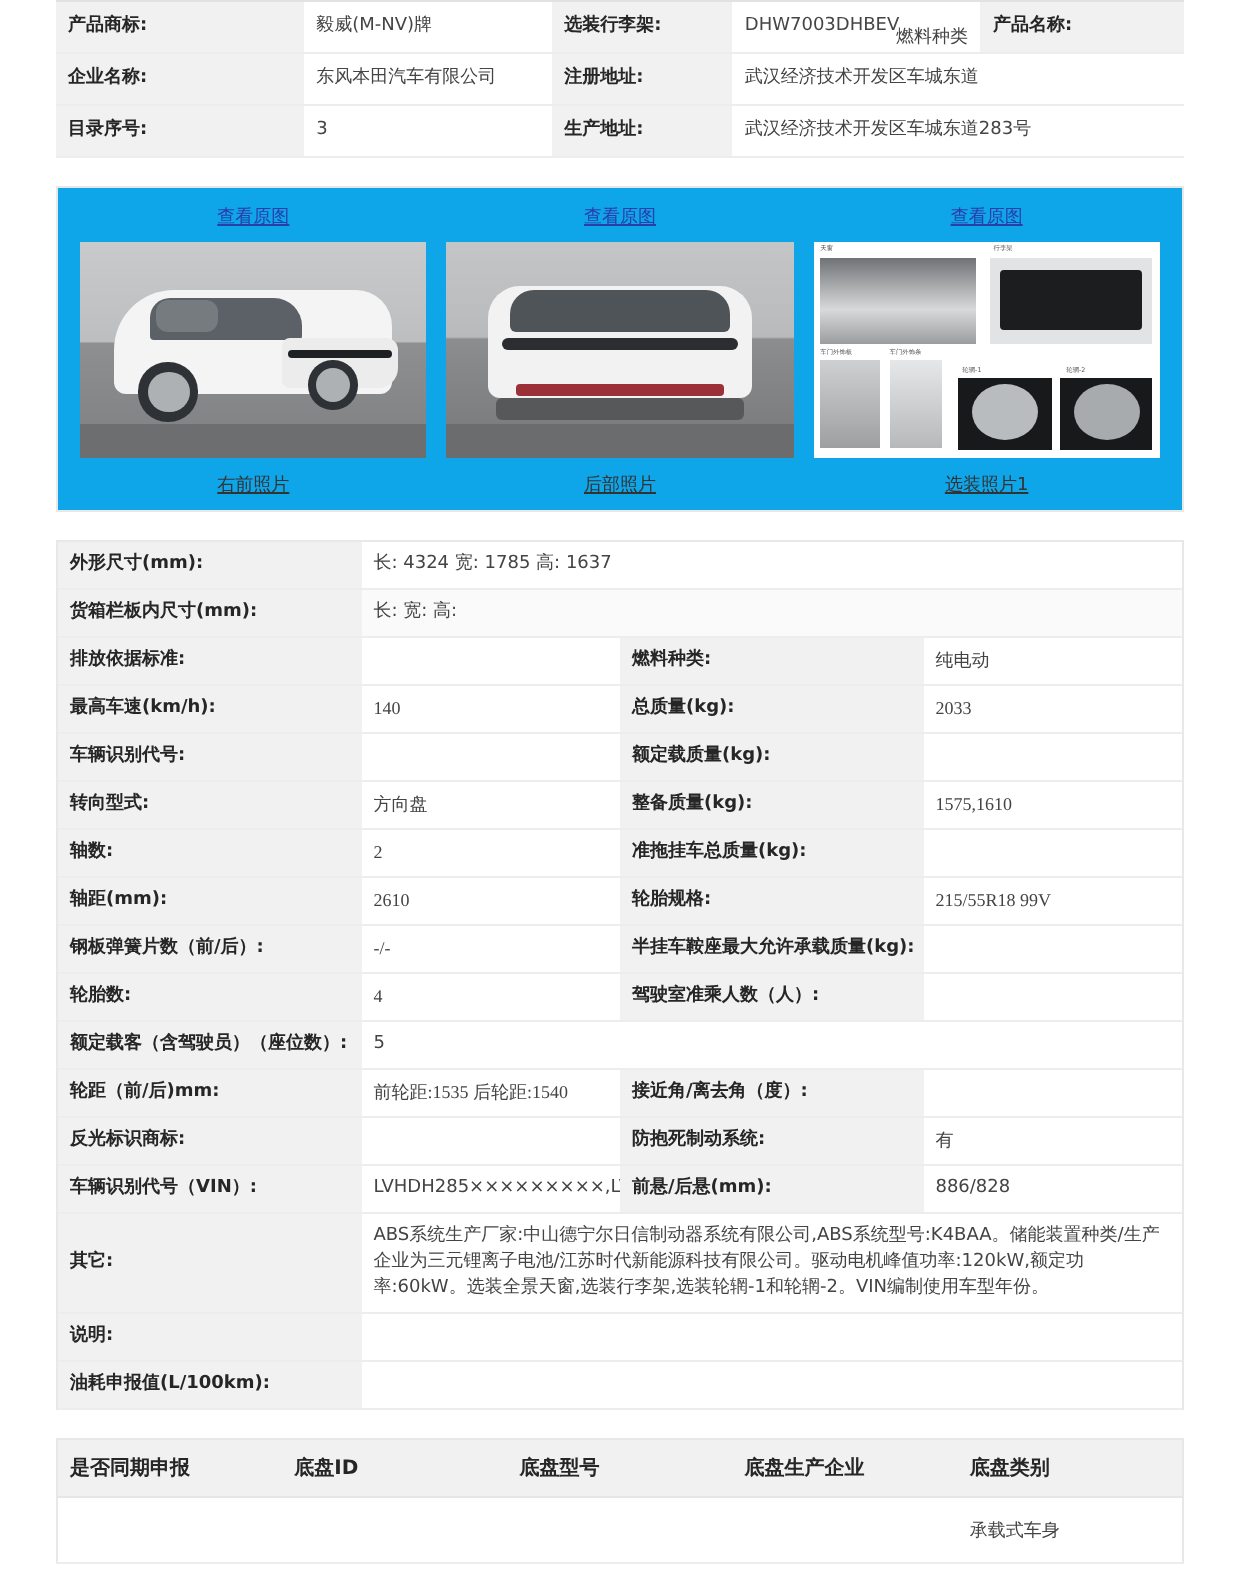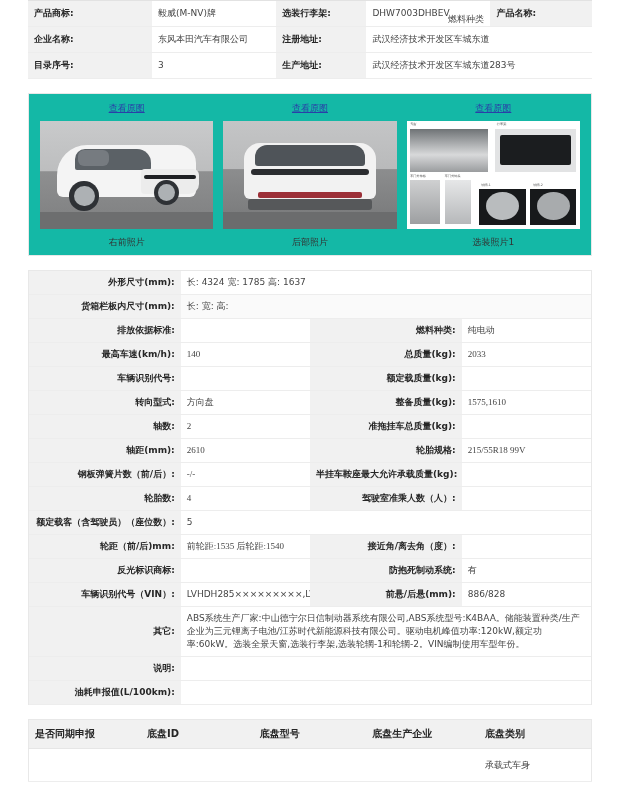--- a/index.html
+++ b/index.html
@@ -14,21 +14,21 @@
   .info-tbl{border-top:1px solid #e2e2e2;}
   .info-tbl td{
     border-bottom:1px solid #ededed;
     padding:5px 6px;height:15px;vertical-align:middle;
     font-size:9px;line-height:13px;overflow:hidden;white-space:nowrap;
   }
   .lbl{background:#f1f1f1;font-weight:bold;color:#262626;}
   .val{background:#fff;color:#444;}
   .val.shade{background:#fafafa;}
   
-  .img-strip{margin-top:14px;border:1px solid #e8e8e8;background:#14b8a6;padding:8px 6px 6px;}
+  .img-strip{margin-top:14px;border:1px solid #e8e8e8;background:#0ea5e9;padding:8px 6px 6px;text-decoration:underline;}
   .img-row{display:flex;justify-content:space-around;align-items:flex-start;}
   .img-cell{width:31.5%;text-align:center;}
   .view-link{
     color:#2a3ea8;text-decoration:underline;font-size:9px;display:inline-block;margin-bottom:6px;
     cursor:pointer;
   }
   .photo{width:100%;height:108px;position:relative;overflow:hidden;background:#d9d9d9;}
   .caption{margin-top:7px;font-size:9px;color:#333;}
   
   .ph1{background:linear-gradient(#c9cacb 0%,#bdbebf 46%,#8e8f90 47%,#7e7f80 100%);}
@@ -40,21 +40,21 @@
   .ph3{background:#ffffff;}
   .opt-grid{position:absolute;inset:0;padding:2px;box-sizing:border-box;}
   .opt-item{position:absolute;background:#e9e9e9;}
   .opt-lbl{position:absolute;font-size:3.2px;color:#555;}
   
   .spec-wrap{margin-top:14px;border:1px solid #e8e8e8;border-bottom:none;}
   .spec-tbl td{
     border-bottom:1px solid #ededed;padding:5px 6px;height:13px;
     font-size:9px;line-height:13px;vertical-align:middle;overflow:hidden;
   }
-  .spec-tbl td.lbl{white-space:nowrap;text-align:right;}
+  .spec-tbl td.lbl{white-space:nowrap;}
   .nowrapv{white-space:nowrap;font-family:Liberation Serif, serif;}
   .multi{white-space:normal;line-height:12px;}
   .otherbox{white-space:normal;line-height:12px;font-size:8.5px;}
   
   .grid-tbl{margin-top:14px;border:1px solid #e8e8e8;}
   .grid-tbl th{
     background:#f1f1f1;font-weight:bold;text-align:left;color:#262626;
     padding:7px 6px;font-size:10px;border-bottom:1px solid #e6e6e6;
   }
   .grid-tbl td{

